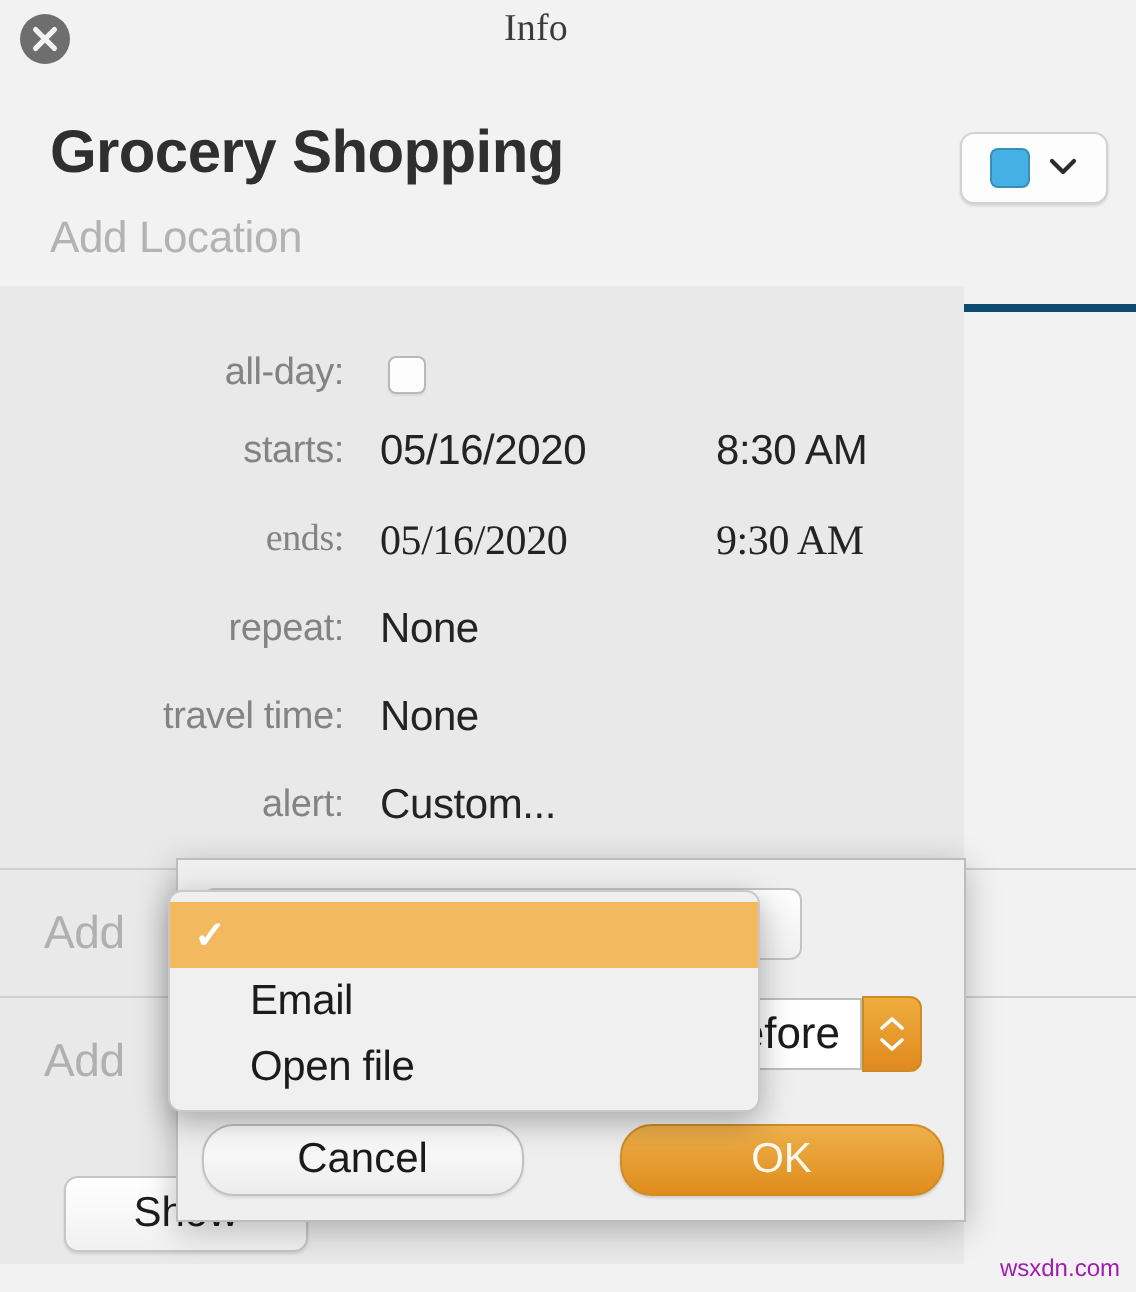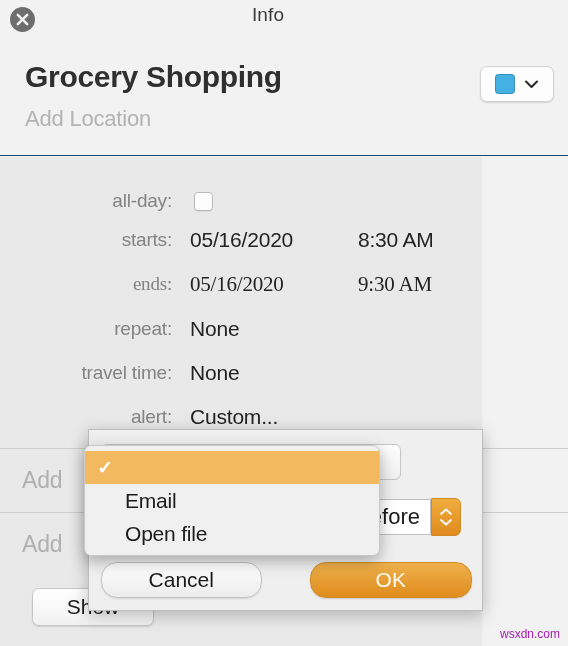--- a/index.html
+++ b/index.html
@@ -34,29 +34,30 @@
   }
   #close-btn svg { display: block; }
   #window-title {
     position: absolute;
     left: 0; top: 4px;
     width: 536px;
     text-align: center;
     font-size: 19px;
     color: #3b3b3b;
     letter-spacing: 0.1px;
+    font-family: Liberation Serif, serif;
   }
 
   
   #header {
     position: absolute;
     left: 0; top: 40px;
     width: 568px; height: 116px;
     background: #f2f2f2;
-    border-bottom: 1px solid #0c4a6e;
+    border-bottom: 4px solid #0c4a6e;
   }
   #event-title {
     position: absolute;
     left: 25px; top: 20px;
     font-size: 30px;
     font-weight: bold;
     color: #2f2f2f;
     letter-spacing: -0.3px;
   }
   #event-location {
@@ -82,21 +83,21 @@
   }
   #calendar-swatch {
     width: 20px; height: 20px;
     border-radius: 4px;
     border: 1px solid rgba(0,0,0,0.18);
   }
 
   
   #form {
     position: absolute;
-    left: 0; top: 157px;
+    left: 0; top: 143px;
     width: 482px;
     height: 489px;
     background: #e9e9e9;
   }
   .row {
     position: absolute;
     left: 0;
     width: 568px;
     height: 22px;
     display: flex;

